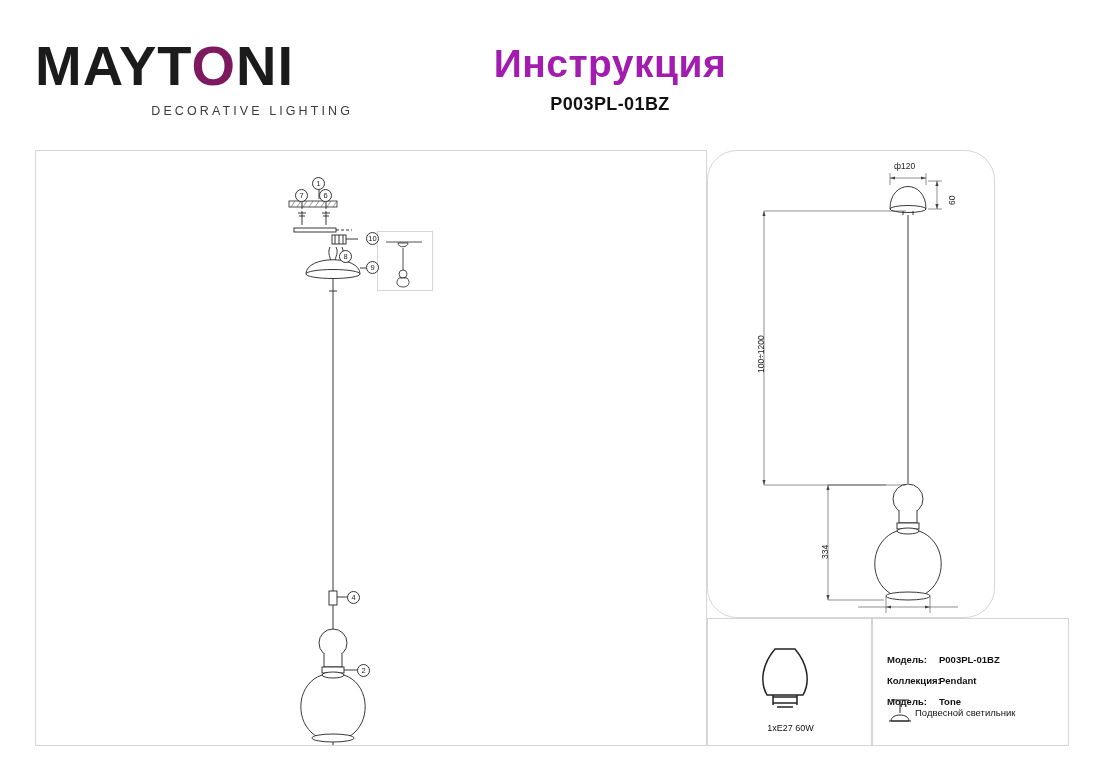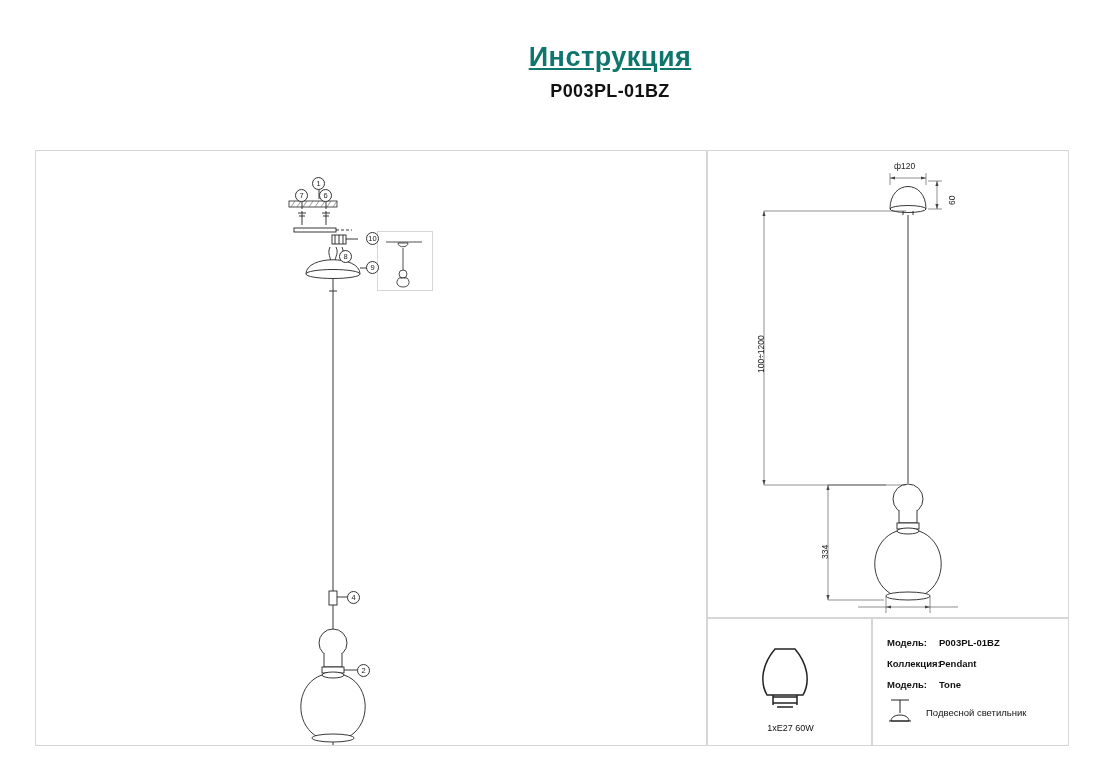--- a/index.html
+++ b/index.html
@@ -49,43 +49,42 @@
     padding-right: 2px;
   }
   .title-block {
     position: absolute;
     left: 400px;
     top: 42px;
     width: 420px;
     text-align: center;
   }
   .title-main {
-    font-size: 27px;
+    font-size: 39px;
     font-weight: bold;
-    color: #0f766e;
+    color: #a21caf;
     letter-spacing: 0.5px;
-    text-decoration: underline;
   }
   .title-sub {
     margin-top: 8px;
     font-size: 18px;
     font-weight: bold;
     color: #111;
     letter-spacing: 0.4px;
   }
 
   
   .frame {
     position: absolute;
     border: 1px solid #d6d6d6;
     box-sizing: border-box;
     background: #fff;
   }
   #panel-left   { left: 35px;  top: 150px; width: 672px; height: 596px; }
-  #panel-right  { left: 707px; top: 150px; width: 362px; height: 468px; }
+  #panel-right  { left: 707px; top: 150px; width: 288px; height: 468px; border-radius: 30px; }
   #panel-lamp   { left: 707px; top: 618px; width: 165px; height: 128px; }
   #panel-info   { left: 872px; top: 618px; width: 197px; height: 128px; }
 
   
   .callout {
     position: absolute;
     width: 13px; height: 13px;
     border: 0.8px solid #333;
     border-radius: 50%;
     font-size: 7.5px;
@@ -103,21 +102,21 @@
   }
   .dim-text.vertical {
     transform: rotate(-90deg);
     transform-origin: left top;
   }
 
   
   .info-rows {
     position: absolute;
     left: 14px;
-    top: 18px;
+    top: 35px;
     width: 180px;
     font-size: 9.5px;
     color: #111;
   }
   .info-row {
     display: flex;
     margin-bottom: 9px;
     line-height: 12px;
   }
   .info-label {
@@ -128,38 +127,44 @@
   .info-value { font-weight: bold; }
   .type-row {
     position: absolute;
     left: 14px;
     top: 78px;
     display: flex;
     align-items: center;
     font-size: 9.5px;
   }
   .type-text {
-    margin-left: 13px;
+    margin-left: 2px;
     color: #111;
   }
   .lamp-caption {
     position: absolute;
     left: 0;
     bottom: 12px;
     width: 165px;
     text-align: center;
     font-size: 9px;
     color: #111;
   }
 </style>
 </head>
 <body>
 
 <div class="header">
 
+  <div class="logo-block">
+    <div class="logo-word">
+      <span>MAYT</span><span class="accent">O</span><span>NI</span>
+    </div>
+    <div class="logo-sub">DECORATIVE LIGHTING</div>
+  </div>
 
   <div class="title-block">
     <div class="title-main">Инструкция</div>
     <div class="title-sub">P003PL-01BZ</div>
   </div>
 </div>
 
 <div class="frame" id="panel-left">
 
   <svg width="670" height="594" viewBox="0 0 670 594" style="position:absolute; left:0; top:0;">

